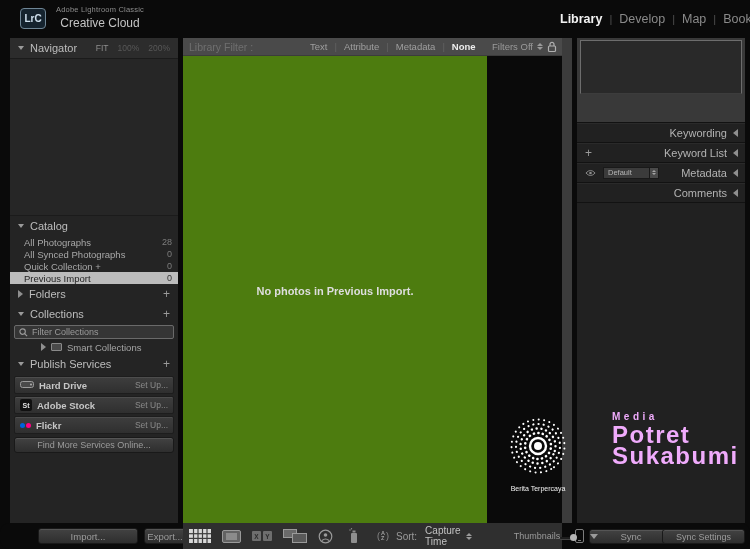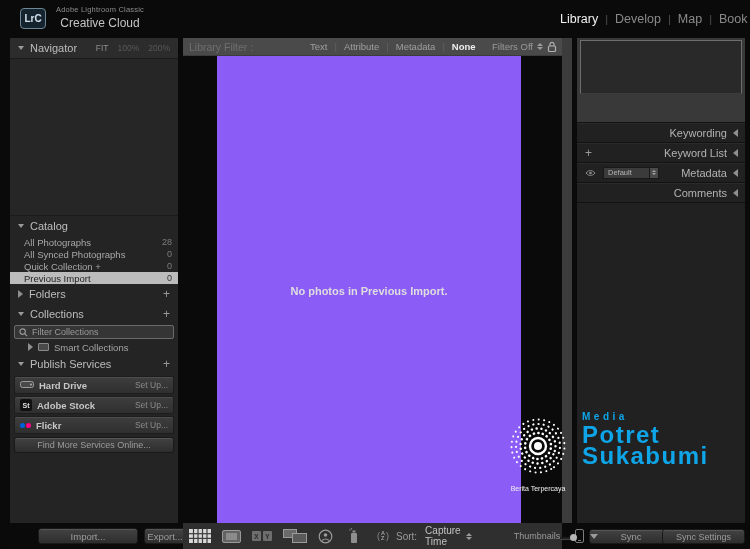--- a/index.html
+++ b/index.html
@@ -11,21 +11,21 @@
   .topbar { position:absolute; left:0; top:0; width:750px; height:38px; background:#0a0a0a; }
   .lrc-badge { position:absolute; left:20px; top:8px; width:26px; height:21px; background:#15232e;
                border:1px solid #6f8696; border-radius:4px; color:#cfe0ee; font-size:10px; font-weight:bold;
                display:flex; align-items:center; justify-content:center; }
   .app-id { position:absolute; left:56px; top:5px; }
   .app-sub { font-size:7.5px; color:#8d8d8d; letter-spacing:.2px; }
   .app-main { font-size:12px; color:#c4c4c4; display:flex; align-items:center; gap:16px; margin-top:2px;flex-direction:column; }
   .modules { position:absolute; left:556px; top:12px; display:flex; align-items:center; white-space:nowrap;
              font-size:12.5px; color:#8a8a8a; }
   .mod { margin:0 4px; }
-  .mod.active { color:#f2f2f2; font-weight:normal; }
+  .mod.active { color:#f2f2f2; font-weight:bold; }
   .modsep { color:#4f4f4f; margin:0 3px; font-size:11px; }
 
   
   .tri-down { width:0; height:0; border-left:4px solid transparent; border-right:4px solid transparent; border-top:5px solid #9a9a9a; }
   .tri-right { width:0; height:0; border-top:4px solid transparent; border-bottom:4px solid transparent; border-left:5px solid #8f8f8f; }
   .tri-left { width:0; height:0; border-top:4px solid transparent; border-bottom:4px solid transparent; border-right:5px solid #8f8f8f; }
   .tri-sm { border-left-width:3px; border-right-width:3px; border-top-width:4px; }
   .stepper { display:inline-flex; flex-direction:column; gap:1px; align-items:center; }
   .st-up { width:0; height:0; border-left:3px solid transparent; border-right:3px solid transparent; border-bottom:3px solid #9a9a9a; }
   .st-dn { width:0; height:0; border-left:3px solid transparent; border-right:3px solid transparent; border-top:3px solid #9a9a9a; }
@@ -39,21 +39,21 @@
   .zo-fit { color:#8f8f8f; } .zo-dim { color:#585858; }
   .hdr-plus { margin-left:auto; padding-right:8px; color:#9a9a9a; font-size:12px; }
   .nav-preview { height:158px; background:#262626; border-top:1px solid #1b1b1b; border-bottom:1px solid #1b1b1b; }
   .cat-rows { }
   .cat-row { height:12px; display:flex; align-items:center; padding:0 6px 0 14px; font-size:9.5px; color:#a8a8a8; }
   .cat-row .cnt { margin-left:auto; color:#7d7d7d; font-size:9px; }
   .cat-row.selected { background:#bcbcbc; color:#1f1f1f; }
   .cat-row.selected .cnt { color:#333; }
   .filter-box { margin:1px 4px; height:14px; background:#353535; border:1px solid #6a6a6a; border-radius:2px;
                 display:flex; align-items:center; gap:4px; padding:0 4px; font-size:9px; color:#9a9a9a; }
-  .smart-row { height:14px; display:flex; align-items:center; gap:5px; padding-left:18px; font-size:9.5px; color:#a5a5a5; }
+  .smart-row { height:14px; display:flex; align-items:center; gap:5px; padding-left:31px; font-size:9.5px; color:#a5a5a5; }
   .coll-icon { width:11px; height:8px; border:1px solid #8a8a8a; border-radius:1px; background:#4a4a4a; }
   .svc { height:18px; margin:2px 4px; background:linear-gradient(#3e3e3e,#2f2f2f); border:1px solid #1d1d1d;
          border-radius:2px; display:flex; align-items:center; padding:0 5px; gap:5px;
          box-shadow:inset 0 1px 0 #4d4d4d; }
   .svc-name { font-size:9.5px; font-weight:bold; color:#c6c6c6; }
   .svc-setup { margin-left:auto; font-size:8.5px; color:#8b8b8b; }
   .st-badge { width:12px; height:12px; background:#101010; border-radius:2px; color:#e0e0e0; font-size:7px;
               font-weight:bold; display:flex; align-items:center; justify-content:center; }
   .flickr-ic { display:flex; gap:1px; align-items:center; }
   .fdot { width:5px; height:5px; border-radius:50%; }
@@ -92,21 +92,21 @@
   
   .filterbar { position:absolute; left:183px; top:38px; width:379px; height:18px; background:#4a4a4a;
                border-bottom:1px solid #3c3c3c; display:flex; align-items:center; }
   .fb-label { color:#6f6f6f; margin-left:6px; font-size:10.5px; }
   .fb-opts { position:absolute; left:120px; display:flex; align-items:center; font-size:9.5px; color:#9f9f9f; }
   .fb-opt { padding:0 7px; }
   .fb-opt.active { color:#ededed; font-weight:bold; }
   .fb-osep { color:#616161; }
   .fb-right { margin-left:auto; display:flex; align-items:center; gap:4px; margin-right:5px;
               color:#9a9a9a; font-size:9.5px; }
-  .canvas { position:absolute; left:183px; top:56px; width:304px; height:467px; background:#8b5cf6;margin-left:34px; }
+  .canvas { position:absolute; left:183px; top:56px; width:304px; height:467px; background:#4d7c0f; }
   .empty-msg { position:absolute; top:229px; width:100%; text-align:center; font-size:11px; font-weight:bold; color:#dedede; }
   .center-scroll { position:absolute; left:562px; top:38px; width:10px; height:485px; background:#3c3c3c; }
 
   
   .right-panel { position:absolute; left:577px; top:38px; width:168px; height:485px; background:#212121; }
   .rp-row { position:relative; height:20px; border-bottom:1px solid #121212; box-shadow:inset 0 1px 0 #2a2a2a;
             display:flex; align-items:center; }
   .rp-title { position:absolute; right:18px; font-size:11px; color:#b3b3b3; }
   .rp-arrow { position:absolute; right:7px; top:8px; }
   .hist-content { height:85px; background:#393939; border-bottom:1px solid #121212; padding:2px 3px 0 3px; }
@@ -122,21 +122,21 @@
   .meta-dd { position:absolute; left:26px; width:56px; height:12px; background:#3b3b3b; border:1px solid #191919;
              display:flex; align-items:center; font-size:7.5px; color:#b5b5b5; padding-left:4px; }
   .meta-step { margin-left:auto; width:9px; height:100%; background:#4a4a4a; border-left:1px solid #191919;
                display:flex; flex-direction:column; align-items:center; justify-content:center; gap:1px; }
   .meta-step i { display:block; width:0; height:0; border-left:2px solid transparent; border-right:2px solid transparent; }
   .meta-step .u { border-bottom:2px solid #a5a5a5; } .meta-step .d { border-top:2px solid #a5a5a5; }
 
   
   .wm-logo { position:absolute; left:506px; top:413px; }
   .wm-tag { position:absolute; left:499px; top:485px; width:78px; text-align:center; font-size:7px; color:#f2f2f2; }
-  .wm-text { position:absolute; left:582px; top:411px; color:#0ea5e9; }
+  .wm-text { position:absolute; left:612px; top:411px; color:#f0abfc; }
   .wm-media { font-size:10px; letter-spacing:3.5px; margin-bottom:2px; font-weight:bold; }
   .wm-big { font-size:24px; font-weight:bold; letter-spacing:1.5px; line-height:21px; }
 </style>
 </head>
 <body>
 
 <div class="screen">
 
   <div class="topbar">
     <div class="lrc-badge">

